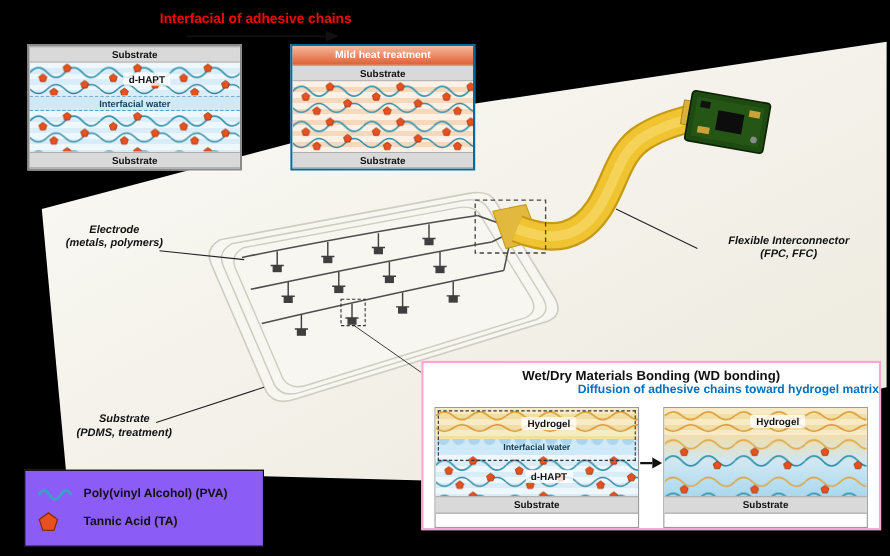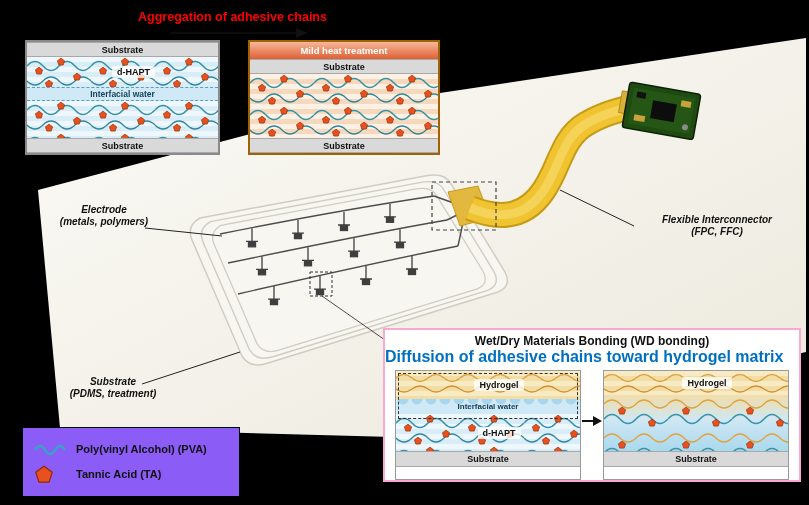--- a/index.html
+++ b/index.html
@@ -22,35 +22,35 @@
   .bg-chains{background:repeating-linear-gradient(180deg,#eef7fc 0 5px,#d9edf8 5px 10px);}
   .bg-heat{background:repeating-linear-gradient(180deg,#fdf1e6 0 5px,#f6d9bd 5px 10px);}
   .bg-hydro{background:repeating-linear-gradient(180deg,#f8ebc4 0 5px,#f1dda6 5px 10px);}
   .bg-blend{background:linear-gradient(180deg,#f1deab 0,#cfe7f3 45%,#a9d8ee 100%);}
   .bg-interf{background:#cfe9f7;}
 
   
   #agg-title{left:100px;top:10px;width:265px;text-align:center;color:#fe0000;
              font-size:12.5px;font-weight:bold;z-index:3;}
   #panel-before{left:25px;top:40px;width:195px;height:115px;border:2px solid #8a8a8a;}
-  #panel-after{left:248px;top:40px;width:192px;height:115px;border:2px solid #a16207;}
+  #panel-after{left:264px;top:40px;width:168px;height:115px;border:2px solid #0369a1;}
   #heat-header{height:17px;display:flex;align-items:center;justify-content:center;
                background:linear-gradient(180deg,#f6b89a,#df5f33);color:#fff;
                font-size:9.5px;font-weight:bold;}
   .interf-band{display:flex;align-items:center;justify-content:center;font-size:8.5px;font-weight:bold;
                color:#17455c;border-top:1.5px dashed #5b9cc0;border-bottom:1.5px dashed #5b9cc0;box-sizing:border-box;}
 
   
   .dev-label{z-index:3;text-align:center;color:#111;font-size:10px;font-weight:bold;
              font-style:italic;line-height:12px;}
 
   
   #wd-box{left:383px;top:328px;width:418px;height:154px;border:2px solid #f9a8d4;}
   #wd-title{margin-top:4px;text-align:center;font-size:12px;font-weight:bold;color:#111;}
-  #wd-subtitle{text-align:left;font-size:16px;font-weight:bold;color:#0070c0;}
+  #wd-subtitle{text-align:right;font-size:11px;font-weight:bold;color:#0070c0;}
   .wd-panel{position:absolute;top:40px;height:110px;box-sizing:border-box;border:1px solid #9a9a9a;background:#fff;}
   #wd-left{left:10px;width:186px;}
   #wd-right{left:218px;width:186px;}
   .scallops{background-color:#cfe9f7;
             background-image:radial-gradient(circle at 7px 0px,#a9d6ee 5px,rgba(0,0,0,0) 6px);
             background-size:14px 9px;background-repeat:repeat-x;}
   #wd-dashed{position:absolute;left:2px;top:2px;right:2px;height:44px;
              border:1.5px dashed #333;z-index:4;pointer-events:none;}
   .wd-interf-label{position:relative;z-index:2;display:flex;align-items:center;justify-content:center;
                    height:100%;font-size:8px;font-weight:bold;color:#113a52;}
@@ -172,21 +172,21 @@
       <line x1="142" y1="384" x2="240" y2="352"></line>
       <line x1="322" y1="296" x2="395" y2="347" stroke-width="0.8"></line>
     </g>
 
     <g>
       <line x1="170" y1="33" x2="296" y2="33" stroke="#111" stroke-width="1.6"></line>
       <polygon points="296,28 308,33 296,38" fill="#111"></polygon>
     </g>
   </svg>
 
-  <div id="agg-title" class="abs">Aggregation of adhesive chains</div>
+  <div id="agg-title" class="abs">Interfacial of adhesive chains</div>
 
   <div id="panel-before" class="panel">
     <div class="bar" style="height:15px">Substrate</div>
     <div class="region bg-chains" style="height:30px">
       <svg>
           <rect width="100%" height="100%" fill="url(#chainPat)"></rect>
         </svg>
       <div class="rlabel">
           <span>d-HAPT</span>
         </div>

